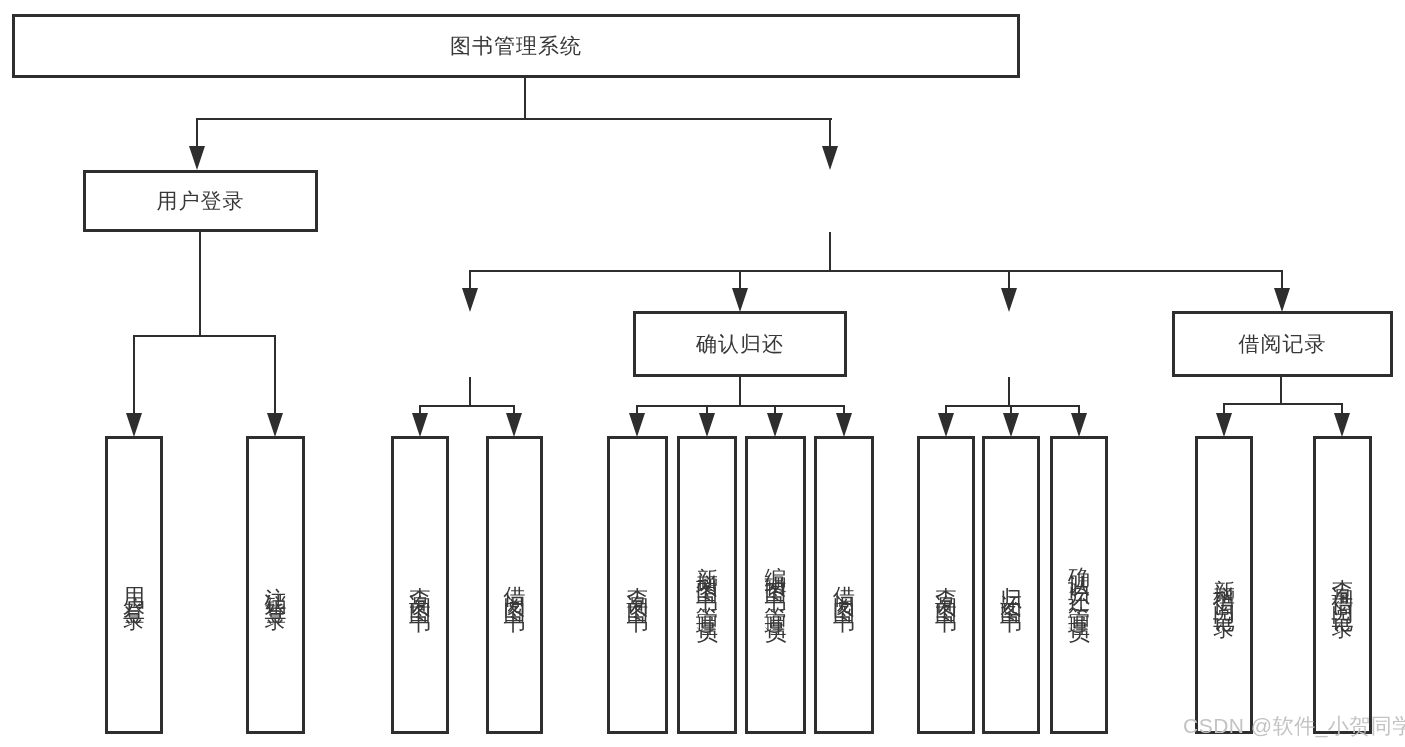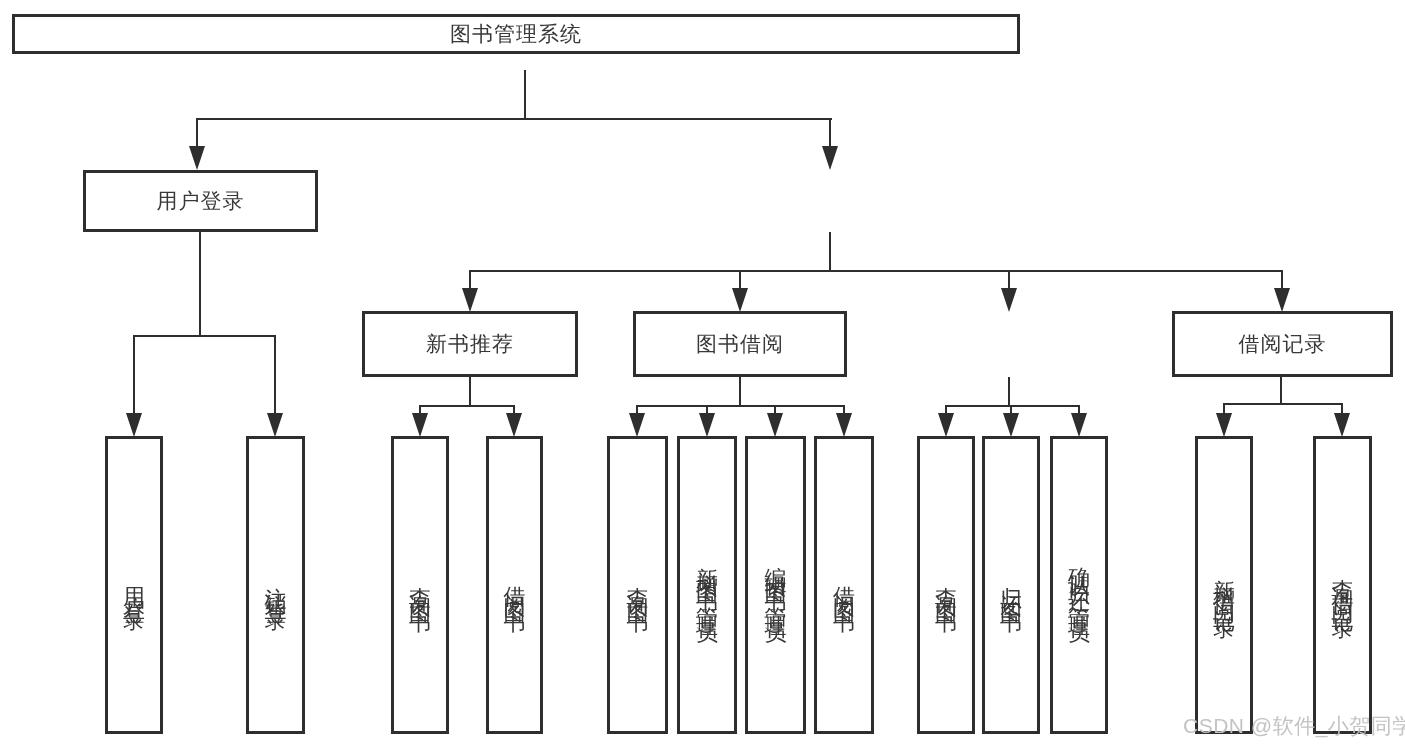--- a/index.html
+++ b/index.html
@@ -35,21 +35,21 @@
     position:absolute; width:0; height:0; z-index:1;
     border-left:8px solid transparent; border-right:8px solid transparent;
     border-top:24px solid #2e2e2e;
   }
   .watermark {
     position:absolute; left:1183px; top:712px; z-index:5;
     font-size:21px; color:#c3c3c3; letter-spacing:0.5px; white-space:nowrap;
   }
 
   
-  .root  { left:12px;  top:14px;  width:1008px; height:40px; }
+  .root  { left:12px;  top:14px;  width:1008px; height:64px; }
   .user  { left:83px;  top:170px; width:235px;  height:62px; }
   .books { left:713px; top:170px; width:235px;  height:62px; }
 
   .l3-0 { left:362px;  top:311px; width:216px; height:66px; }
   .l3-1 { left:633px;  top:311px; width:214px; height:66px; }
   .l3-2 { left:900px;  top:311px; width:218px; height:66px; }
   .l3-3 { left:1172px; top:311px; width:221px; height:66px; }
 
   .l4 { top:436px; height:298px; }
   .u0 { left:105px;  width:58px; }
@@ -68,22 +68,21 @@
 </style>
 </head>
 <body>
 
 <div class="canvas">
 
   <div class="box root">图书管理系统</div>
 
   <div class="box user">用户登录</div>
 
-  <div class="box l3-0">新书推荐</div>
-  <div class="box l3-1">图书借阅</div>
+  <div class="box l3-1">确认归还</div>
   <div class="box l3-3">借阅记录</div>
 
   <div class="vbox l4 u0">
       <span class="vtext">用户登录</span>
     </div>
   <div class="vbox l4 u1">
       <span class="vtext">注销登录</span>
     </div>
 
   <div class="vbox l4 n0">

